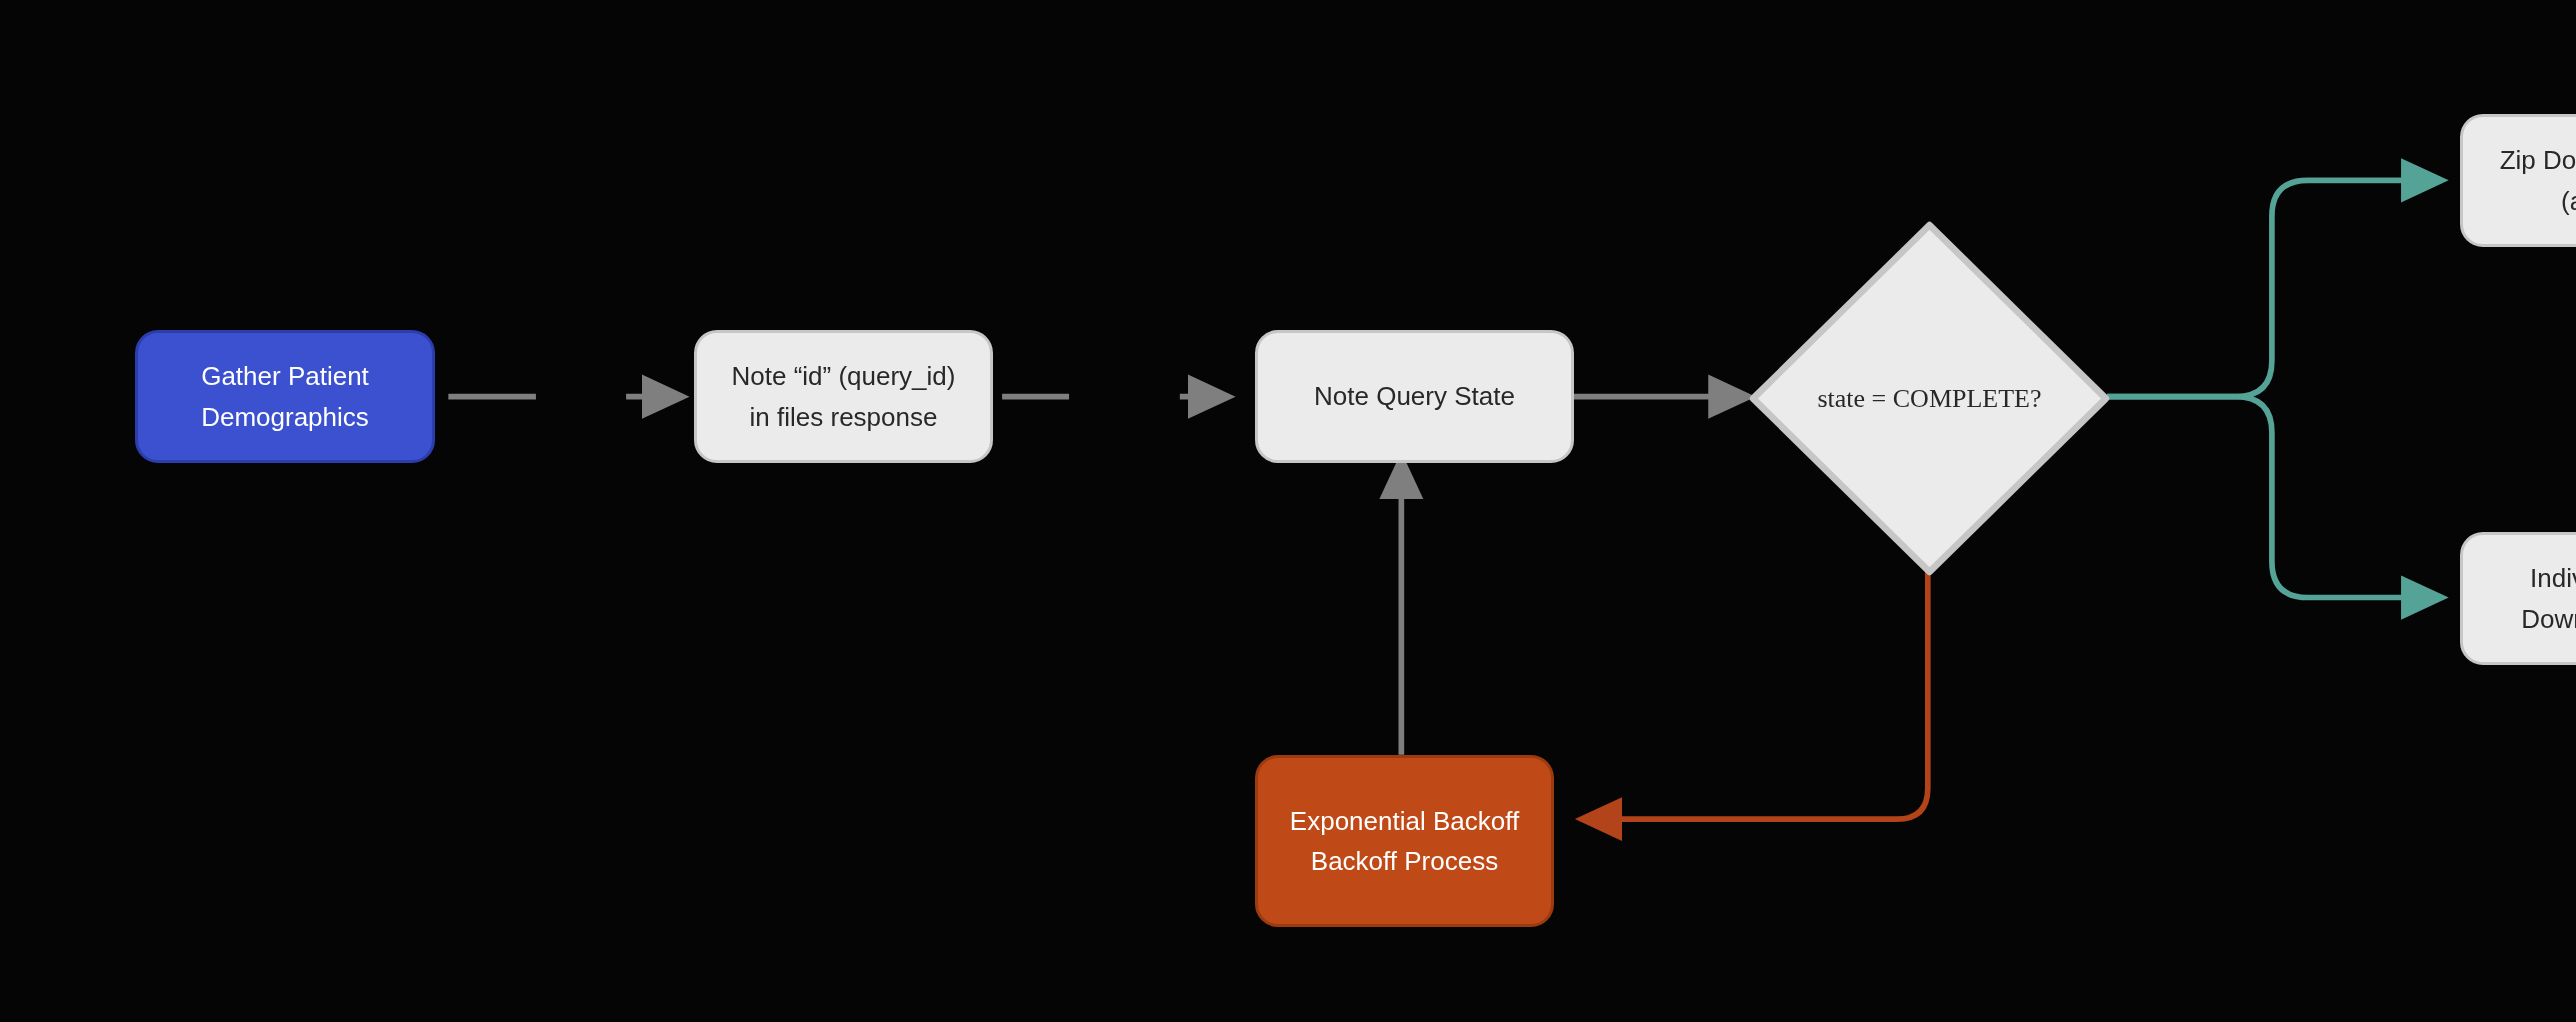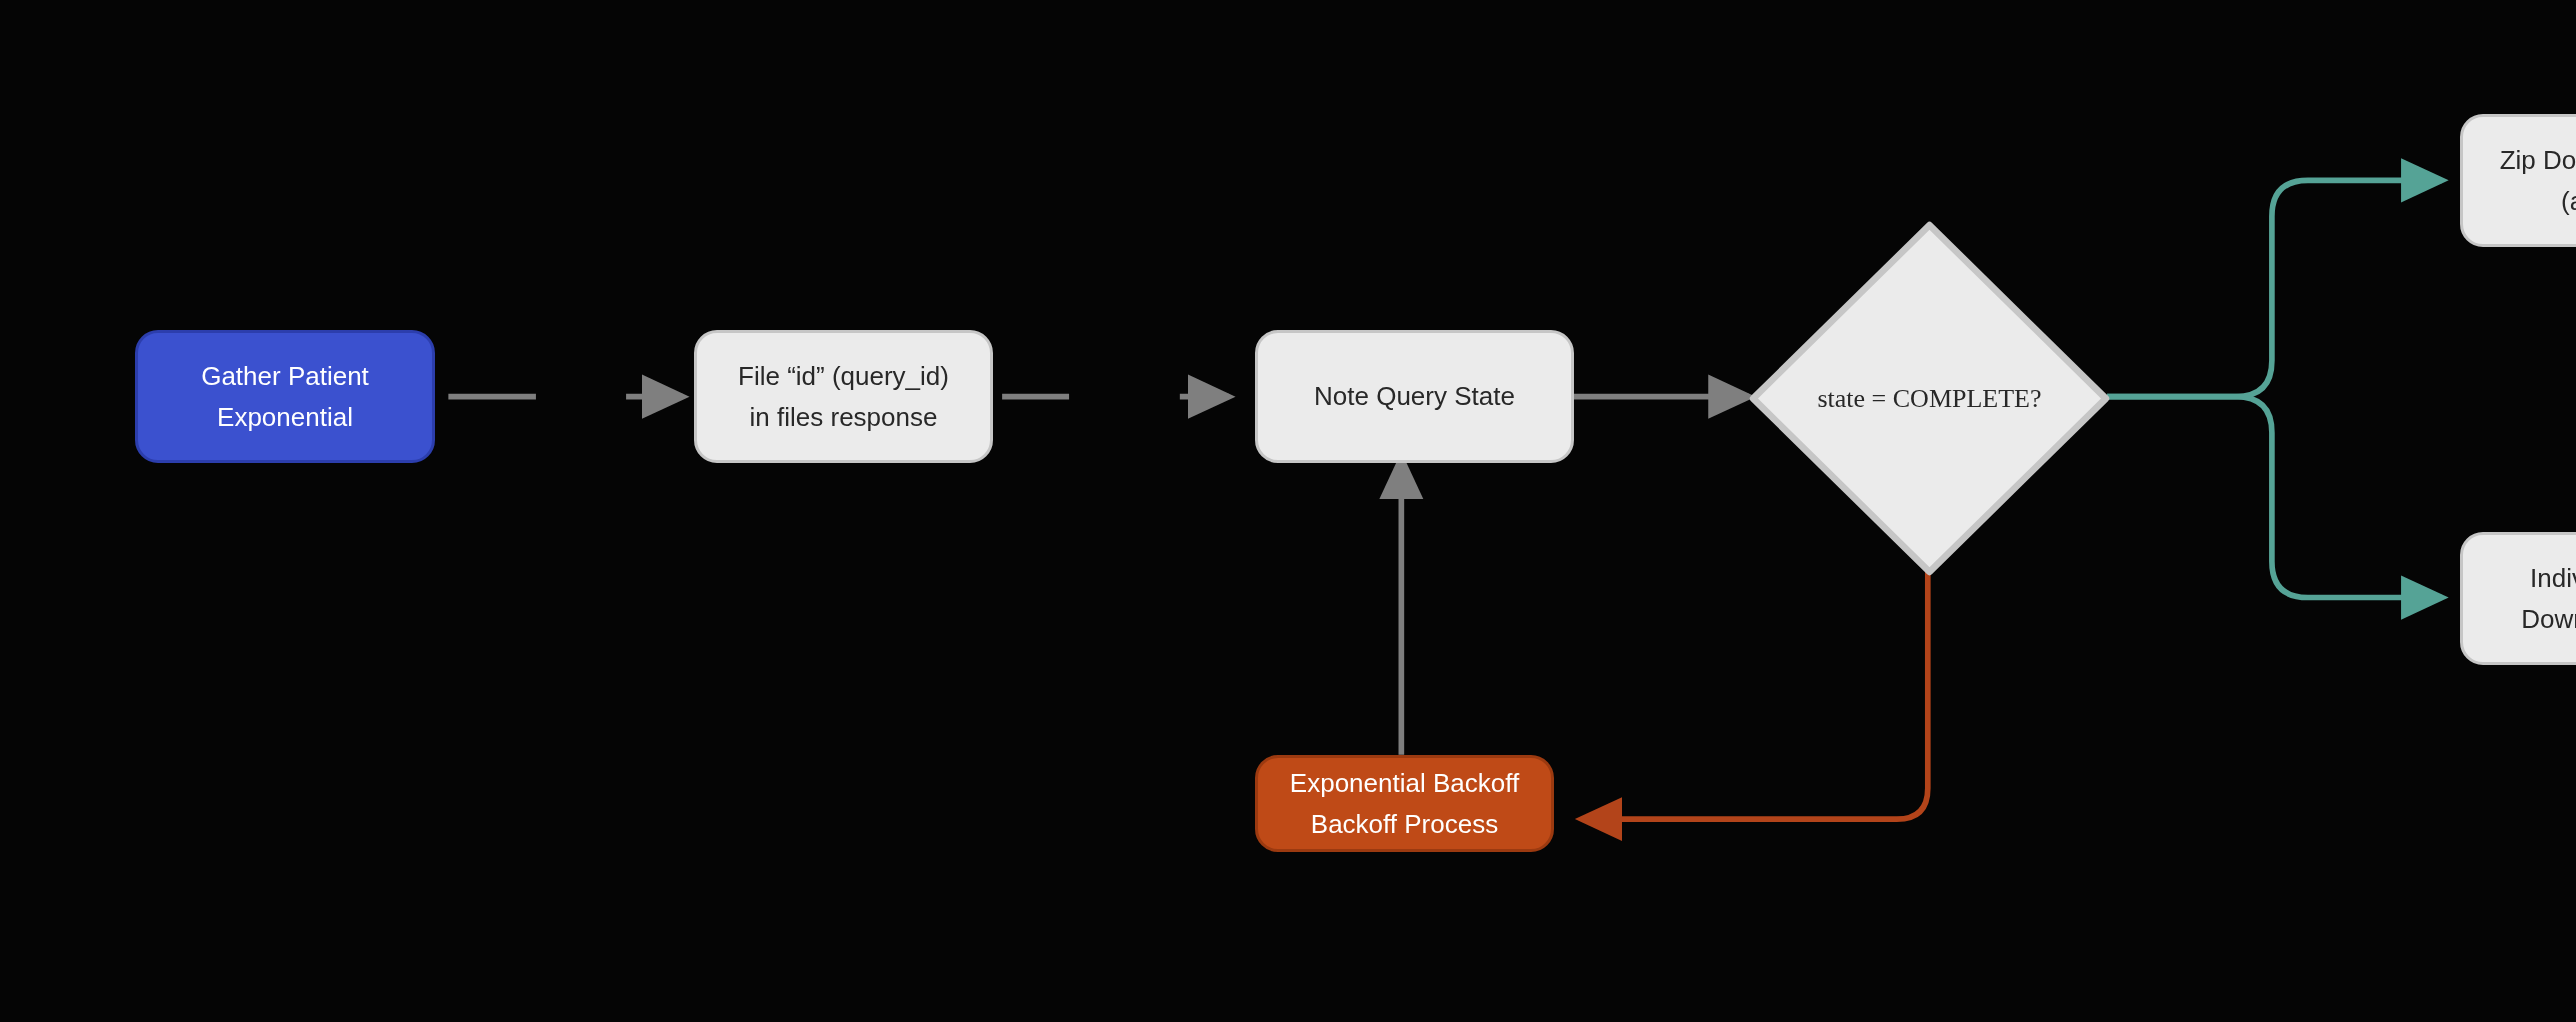--- a/index.html
+++ b/index.html
@@ -118,25 +118,25 @@
       <path d="M3742,1090 L3742,1530 Q3742,1590 3682,1590 L3070,1590" fill="none" stroke="#b3441a" stroke-width="11" marker-end="url(#ar-orange)"></path>
     </g>
 
     <g>
       <line x1="2720" y1="1465" x2="2720" y2="890" stroke="#7f7f7f" stroke-width="11" marker-end="url(#ar-gray)"></line>
     </g>
   </svg>
 
   <div class="node n-blue" style="left:135px;top:330px;width:300px;height:133px;">
     <span class="ln">Gather Patient</span>
-    <span class="ln">Exponential</span>
+    <span class="ln">Demographics</span>
   </div>
 
   <div class="node n-plain" style="left:694px;top:330px;width:299px;height:133px;">
-    <span class="ln">File “id” (query_id)</span>
+    <span class="ln">Note “id” (query_id)</span>
     <span class="ln">in files response</span>
   </div>
 
   <div class="node n-plain" style="left:1255px;top:330px;width:319px;height:133px;">
     <span class="ln">Note Query State</span>
   </div>
 
   <div class="diamond" style="left:1749px;top:221px;width:361px;height:355px;">
     <svg class="dshape" viewBox="0 0 700 690" preserveAspectRatio="none">
       <polygon points="350,8 692,345 350,682 8,345" fill="#ebebeb" stroke="#c6c6c6" stroke-width="13" stroke-linejoin="round"></polygon>
@@ -151,19 +151,19 @@
   <div class="node n-plain" style="left:2460px;top:114px;width:299px;height:133px;">
     <span class="ln">Zip Download Path</span>
     <span class="ln">(all files)</span>
   </div>
 
   <div class="node n-plain" style="left:2460px;top:532px;width:299px;height:133px;">
     <span class="ln">Individual File</span>
     <span class="ln">Download Path</span>
   </div>
 
-  <div class="node n-orange" style="left:1255px;top:755px;width:299px;height:97px;">
+  <div class="node n-orange" style="left:1255px;top:755px;width:299px;height:172px;">
     <span class="ln">Exponential Backoff</span>
     <span class="ln">Backoff Process</span>
   </div>
 
 </div>
 
 
 </body></html>

